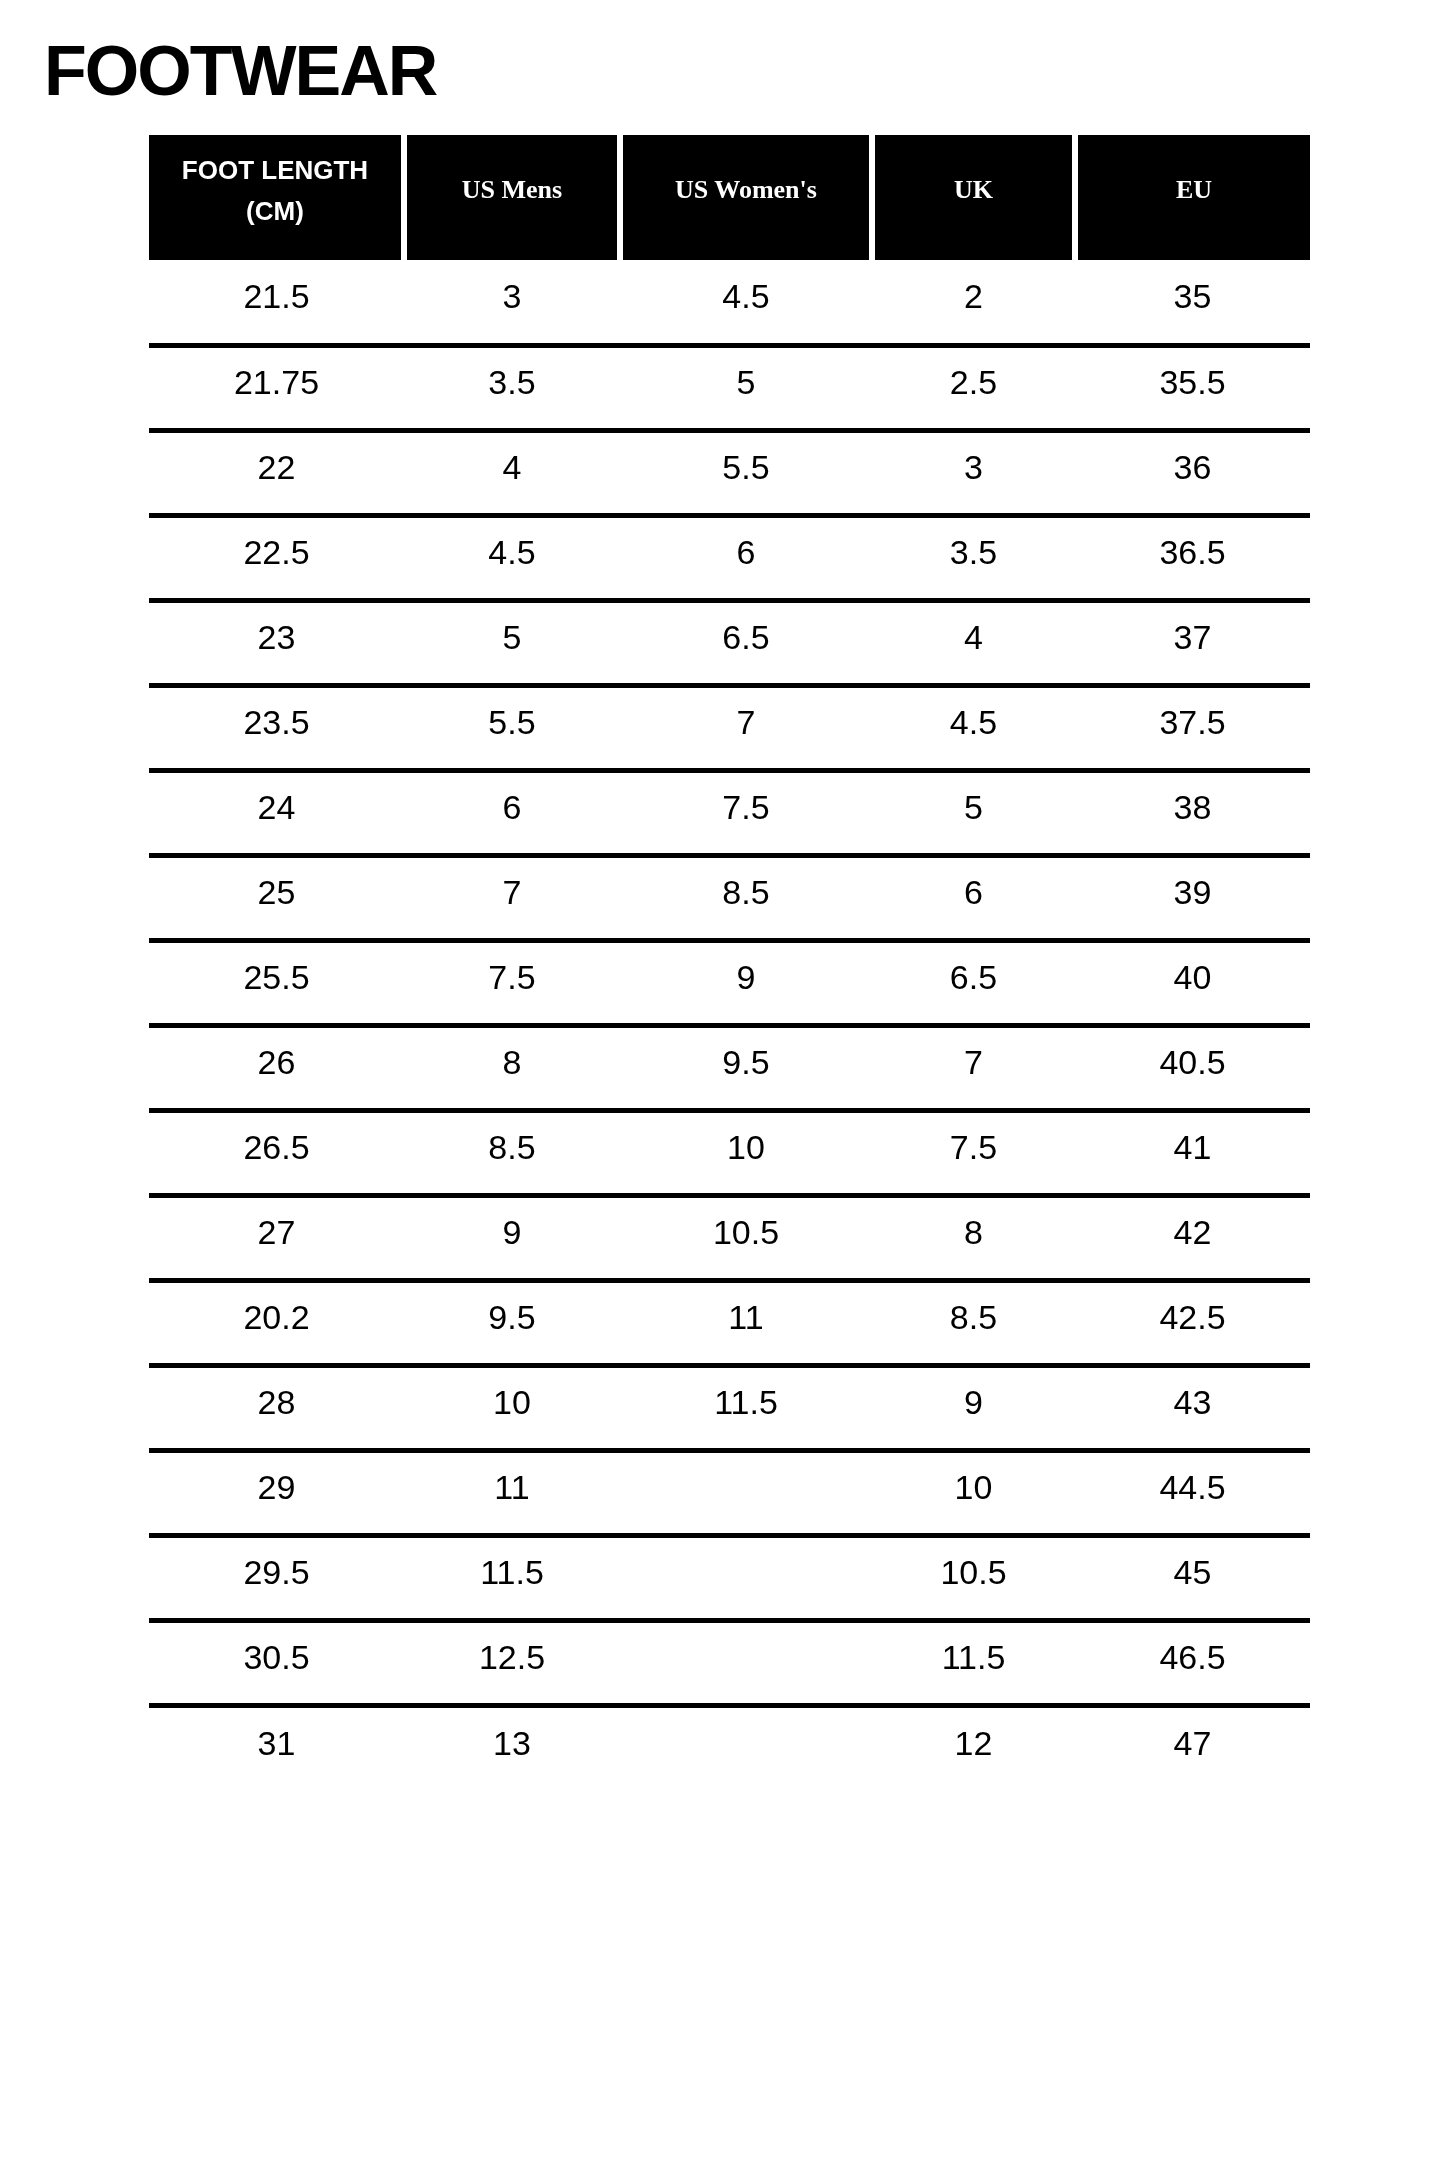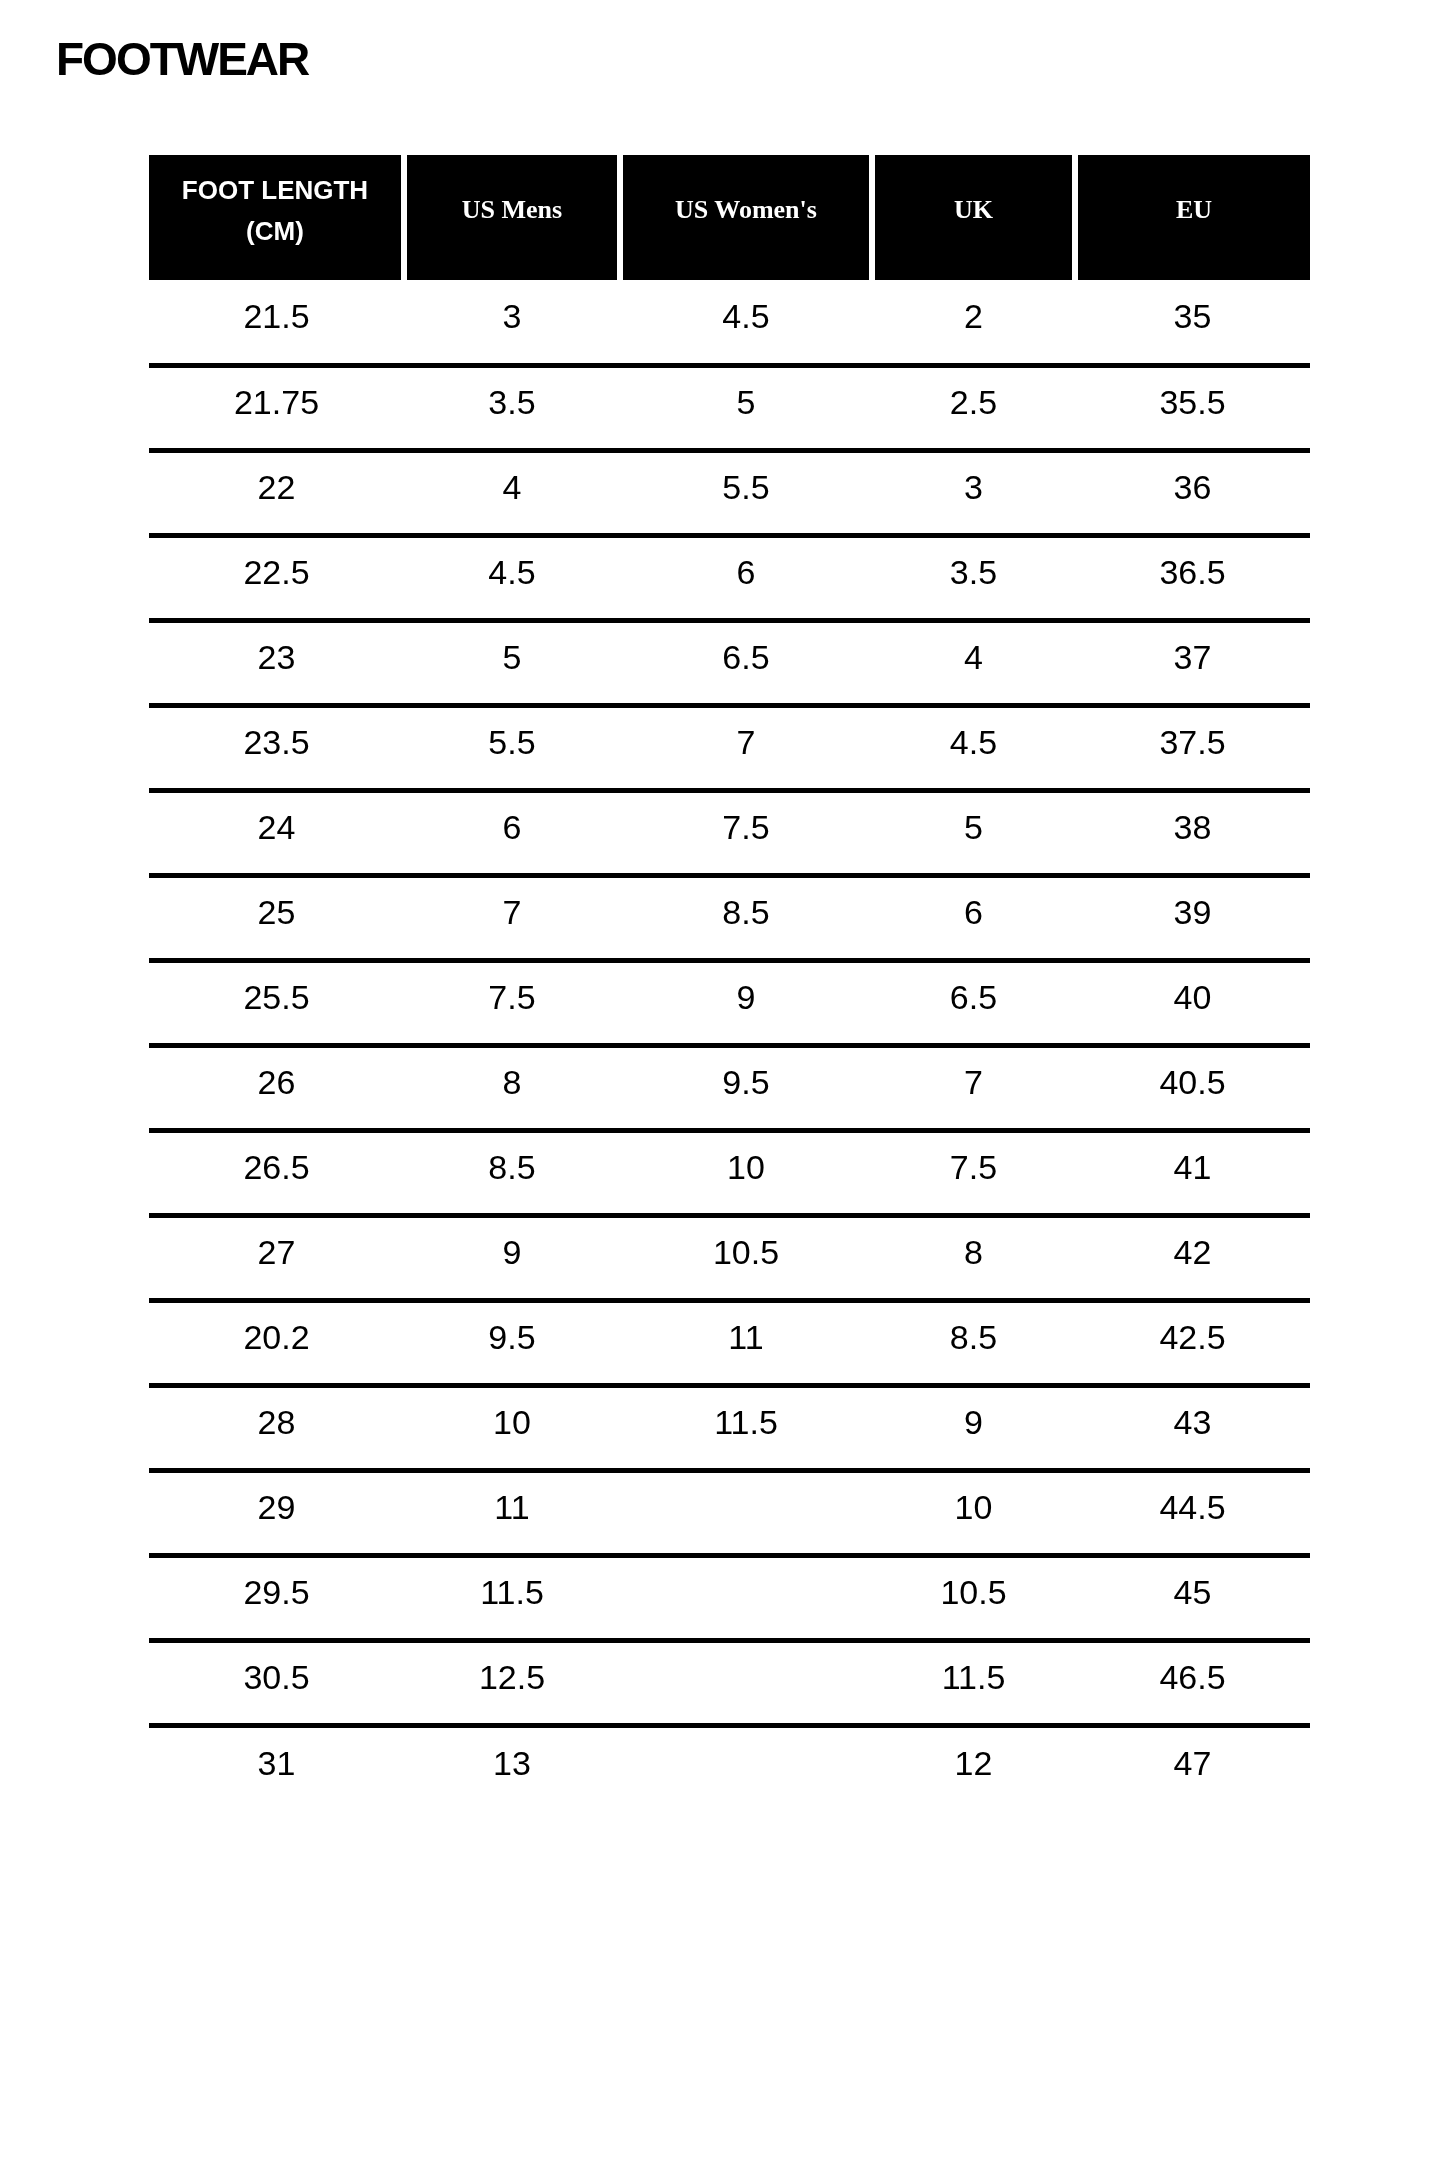--- a/index.html
+++ b/index.html
@@ -8,31 +8,30 @@
     height: 2160px;
     background: #ffffff;
     font-family: "Liberation Sans", sans-serif;
     position: relative;
     overflow: hidden;
   }
   .page-title {
     position: absolute;
     left: 44px;
     top: 36px;
-    font-size: 46px;
+    font-size: 70px;
     font-weight: bold;
     letter-spacing: -2px;
     line-height: 1;
     color: #000000;
-    margin-left: 12px;
   }
   table.size-table {
     position: absolute;
     left: 149px;
-    top: 155px;
+    top: 135px;
     width: 1161px;
     border-collapse: collapse;
     table-layout: fixed;
   }
   table.size-table thead th {
     background: #000000;
     color: #ffffff;
     font-weight: bold;
     font-size: 26px;
     line-height: 1.54;

